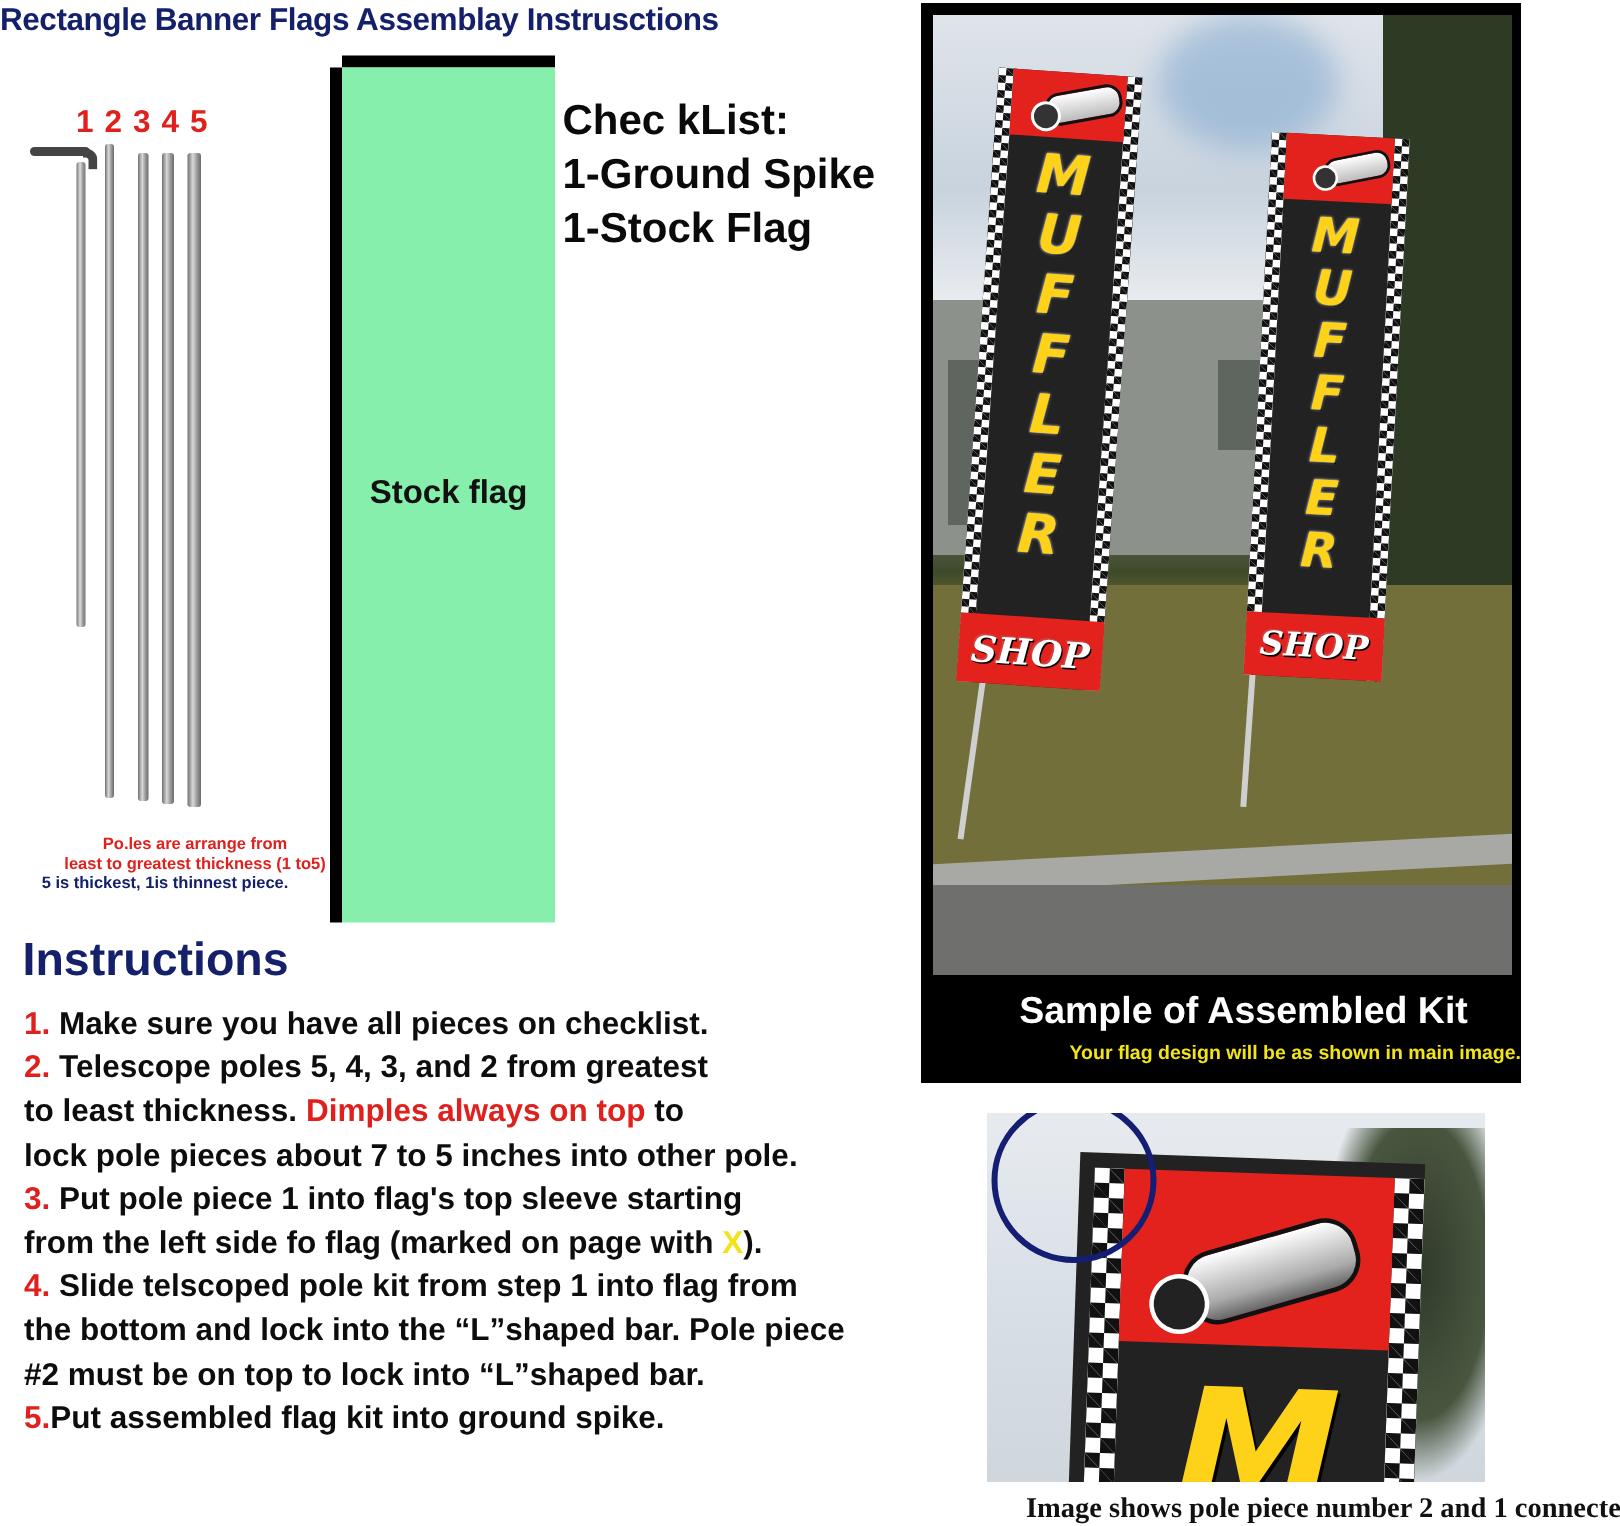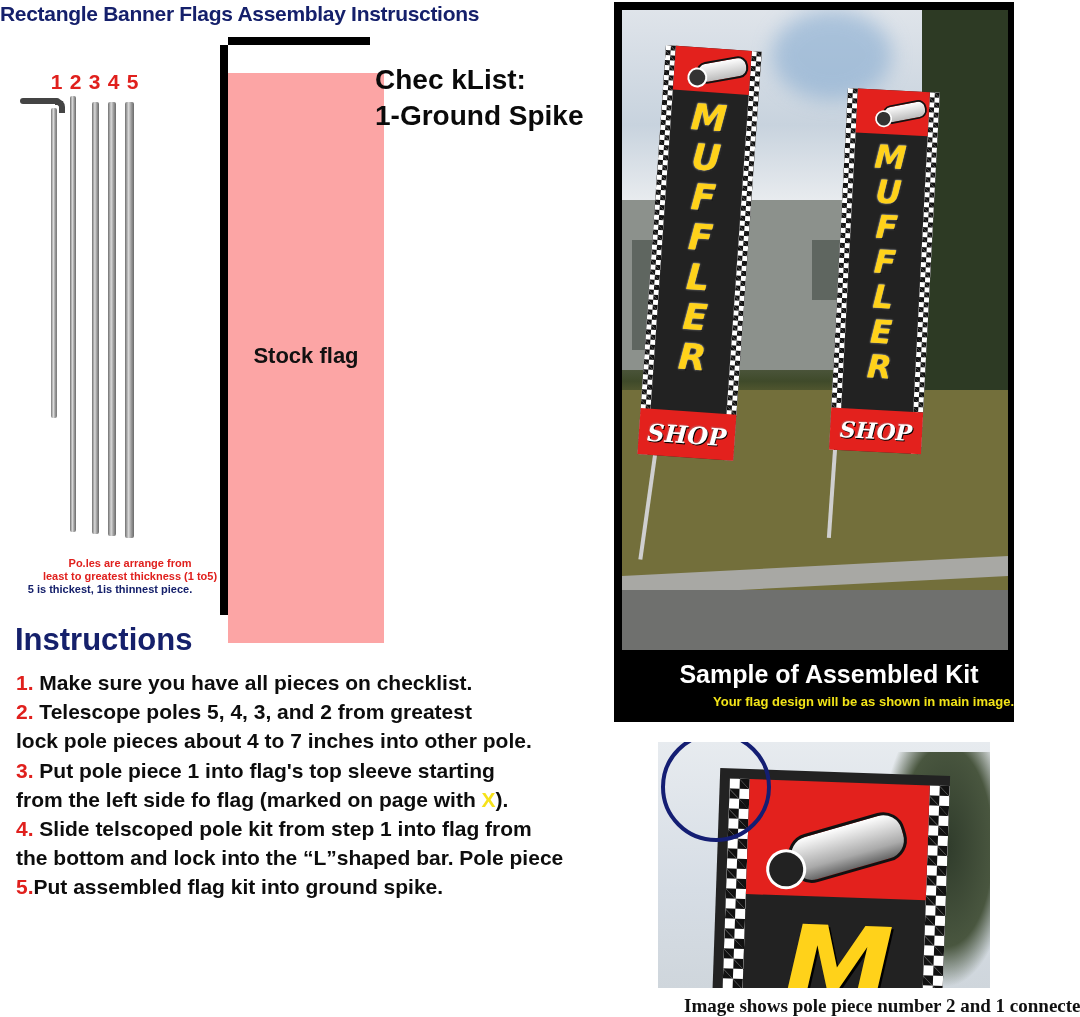--- a/index.html
+++ b/index.html
@@ -19,21 +19,21 @@
   .pole { position: absolute; width: 6px; background: linear-gradient(90deg,#6f6f6f,#d9d9d9 40%,#9a9a9a 70%,#6a6a6a); border-radius: 2px; }
   .pole-l-arm { position: absolute; left: 5px; top: 6px; width: 40px; height: 6px; background: #444; border-radius: 3px; }
   .pole-l-bend { position: absolute; left: 40px; top: 7px; width: 10px; height: 14px; border-top: 6px solid #444; border-right: 6px solid #444; border-top-right-radius: 8px; }
   .pole-note { position: absolute; left: 0; top: 557px; width: 220px; text-align: center; font-size: 11px; font-weight: bold; line-height: 13px; font-family: "Liberation Sans", sans-serif; }
   .pole-note .red { color: #e0201d; display: block; padding-left: 40px; }
   .pole-note .navy { color: #15206b; display: block; }
 
   
   .flag-top-bar { position: absolute; left: 228px; top: 37px; width: 142px; height: 8px; background: #000; }
   .flag-left-bar { position: absolute; left: 220px; top: 45px; width: 8px; height: 570px; background: #000; }
-  .stock-flag { position: absolute; left: 228px; top: 45px; width: 156px; height: 570px; background: #fca5a5; margin-top: 28px; }
+  .stock-flag { position: absolute; left: 228px; top: 45px; width: 142px; height: 570px; background: #86efac; }
   .stock-flag-label { position: absolute; left: 0; top: 270px; width: 100%; text-align: center; font-weight: bold; font-size: 22px; color: #111; font-family: "Liberation Sans", sans-serif; }
 
   
   .checklist { position: absolute; left: 375px; top: 62px; font-size: 28px; font-weight: bold; line-height: 36px; color: #0a0a0a; font-family: "Liberation Sans", sans-serif; }
   .checklist div { white-space: nowrap; }
 
   
   .sample-panel { position: absolute; left: 614px; top: 2px; width: 400px; height: 720px; background: #000; }
   .photo { position: absolute; left: 8px; top: 8px; width: 386px; height: 640px; overflow: hidden;
     background: linear-gradient(180deg, #dfe4ea 0%, #c8d3de 18%, #e9ecef 30%, #8a8f8a 36%, #707570 50%, #3f4a2a 58%, #6e6a36 62%, #75733c 78%, #6b6a4a 86%, #8e8f8d 88%, #7b7c7a 100%); }
@@ -116,20 +116,21 @@
 
 <div class="flag-top-bar"></div>
 <div class="flag-left-bar"></div>
 <div class="stock-flag">
   <div class="stock-flag-label">Stock flag</div>
 </div>
 
 <div class="checklist">
   <div>Chec kList:</div>
   <div>1-Ground Spike</div>
+  <div>1-Stock Flag</div>
 </div>
 
 <div class="sample-panel">
   <div class="photo">
     <div class="sky-blue"></div>
     <div class="building">
       <div class="building-window" style="left:10px; top:40px; width:40px; height:110px;"></div>
       <div class="building-window" style="left:190px; top:40px; width:30px; height:60px;"></div>
     </div>
     <div class="tree"></div>
@@ -187,36 +188,44 @@
 <div class="instr-body">
   <div class="line">
     <span class="num">1.</span>
     <span>Make sure you have all pieces on checklist.</span>
   </div>
   <div class="line">
     <span class="num">2.</span>
     <span>Telescope poles 5, 4, 3, and 2 from greatest</span>
   </div>
   <div class="line">
-    <span>lock pole pieces about 4 to 7 inches into other pole.</span>
+    <span>to least thickness.</span>
+    <span class="hl-red">Dimples always on top</span>
+    <span>to</span>
+  </div>
+  <div class="line">
+    <span>lock pole pieces about 7 to 5 inches into other pole.</span>
   </div>
   <div class="line">
     <span class="num">3.</span>
     <span>Put pole piece 1 into flag's top sleeve starting</span>
   </div>
   <div class="line">
     <span>from the left side fo flag (marked on page with</span>
     <span class="hl-yellow">X</span><span>).</span>
   </div>
   <div class="line">
     <span class="num">4.</span>
     <span>Slide telscoped pole kit from step 1 into flag from</span>
   </div>
   <div class="line">
     <span>the bottom and lock into the “L”shaped bar. Pole piece</span>
+  </div>
+  <div class="line">
+    <span>#2 must be on top to lock into “L”shaped bar.</span>
   </div>
   <div class="line">
     <span class="num">5.</span><span>Put assembled flag kit into ground spike.</span>
   </div>
 </div>
 
 <div class="closeup">
   <div class="closeup-palm"></div>
   <div class="closeup-flag">
     <div class="checker-l"></div>

